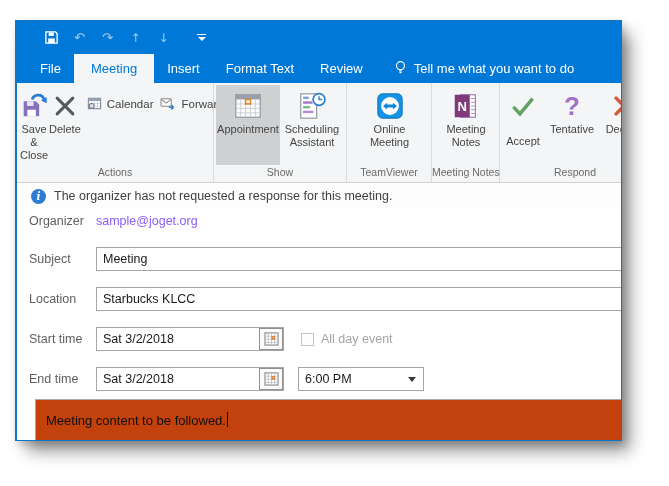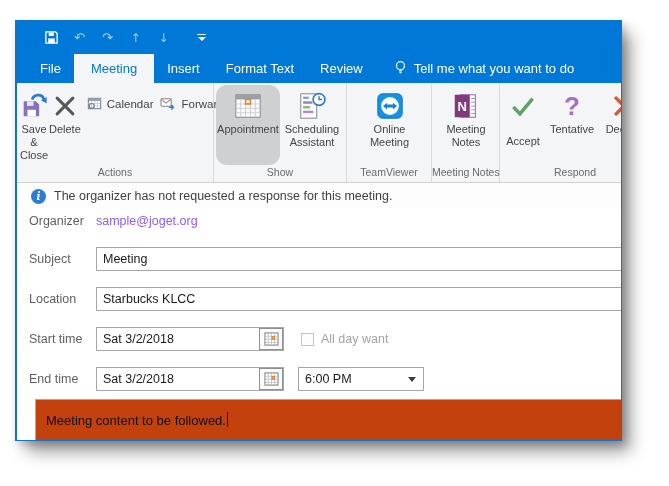--- a/index.html
+++ b/index.html
@@ -36,21 +36,21 @@
   .ribbon { height:100px; background:#f4f5f6; border-bottom:1px solid #d2d2d2;
             display:flex; align-items:stretch; flex:none; overflow:hidden; width:604px; }
   .rgroup { display:flex; flex-direction:column; border-right:1px solid #dadbdc; flex:none; }
   .rgroup:last-child { border-right:none; }
   .rgroup-content { flex:1; display:flex; align-items:stretch; padding:2px 1px 0 2px; }
   .rgroup-label { text-align:center; font-size:10.5px; color:#6a6a6a; padding:1px 0 4px; white-space:nowrap; }
 
   .bigbtn { display:flex; flex-direction:column; align-items:center; padding-top:4px;
             font-size:11px; color:#444; text-align:center; line-height:13px; cursor:default; }
   .bigbtn .bicon { height:34px; display:flex; align-items:center; justify-content:center; }
-  .bigbtn.selected { background:#cfd0d2;border-radius:11px; }
+  .bigbtn.selected { background:#cfd0d2; }
 
   .smallcol { display:flex; flex-direction:row; gap:7px; padding:9px 0 0 6px; }
   .smallbtn { display:flex; align-items:center; gap:5px; font-size:11.5px; color:#444; height:20px; cursor:default; white-space:nowrap; }
   .tri-down-g { width:0; height:0; border-left:3.5px solid transparent; border-right:3.5px solid transparent; border-top:4px solid #555; margin-left:4px; }
 
   .qmark { font-size:26px; font-weight:bold; color:#a36fc8; line-height:1; }
 
   
   .infobar { height:26px; background:#fdfdfd; display:flex; align-items:center;
              gap:8px; padding-left:14px; font-size:12.5px; color:#3f3f3f; flex:none; }
@@ -311,21 +311,21 @@
           <span class="dpicker">
             <svg width="15" height="14" viewBox="0 0 16 15">
               <rect x="1" y="1" width="14" height="13" fill="#ffffff" stroke="#8a8a8a" stroke-width="1.2"></rect>
               <path d="M4.5 1 V14 M8 1 V14 M11.5 1 V14 M1 4.5 H15 M1 7.8 H15 M1 11.1 H15" stroke="#b9b9b9" stroke-width="0.8"></path>
               <rect x="8.6" y="5.2" width="2.4" height="2.2" fill="none" stroke="#df7c2a" stroke-width="1.4"></rect>
             </svg>
           </span>
         </div>
         <div class="allday">
           <span class="cbbox"></span>
-          <span class="cblabel">All day want</span>
+          <span class="cblabel">All day event</span>
         </div>
       </div>
 
       <div class="frow">
         <span class="flabel">End time</span>
         <div class="datebox">
           <span class="dtext">Sat 3/2/2018</span>
           <span class="dpicker">
             <svg width="15" height="14" viewBox="0 0 16 15">
               <rect x="1" y="1" width="14" height="13" fill="#ffffff" stroke="#8a8a8a" stroke-width="1.2"></rect>

